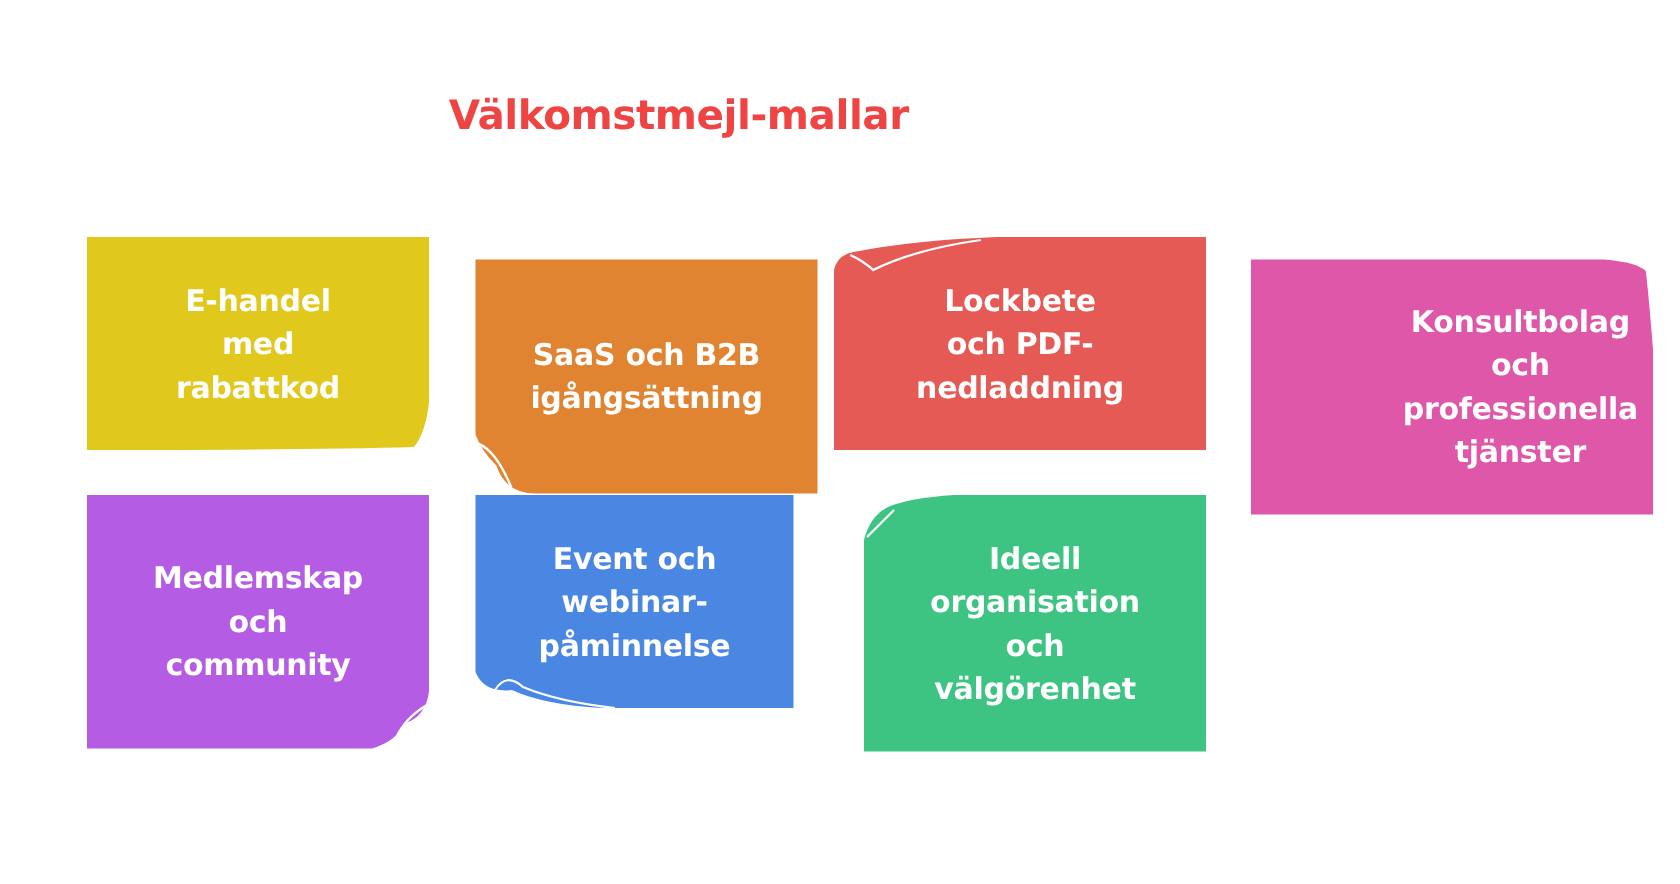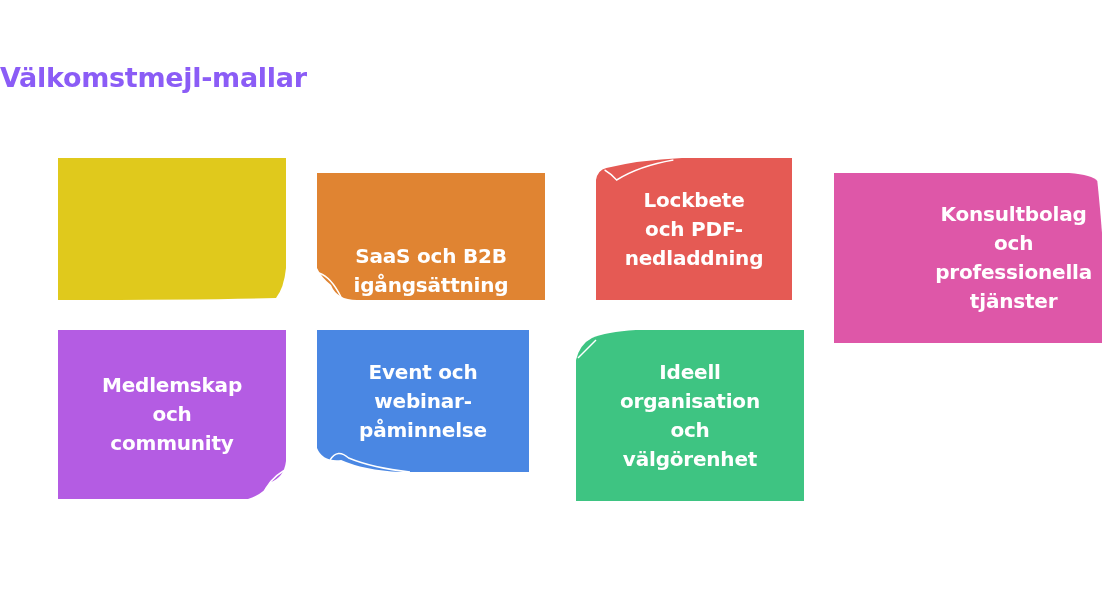--- a/index.html
+++ b/index.html
@@ -1,45 +1,48 @@
 <!DOCTYPE html>
 <html><head>
 <meta charset="utf-8">
 <style>
   html, body { margin:0; padding:0; }
   body { width:1120px; height:589px; background:#ffffff; position:relative; overflow:hidden;
          font-family:"DejaVu Sans", "Liberation Sans", sans-serif; }
-  .title { position:absolute; top:62px; left:0; width:905px; 
-           font-size:27px; font-weight:bold; color:#8b5cf6; letter-spacing:-0.3px; }
+  .title { position:absolute; top:62px; left:0; width:905px; text-align:center;
+           font-size:27px; font-weight:bold; color:#ef4444; letter-spacing:-0.3px; }
   .card { position:absolute; display:flex; align-items:center; justify-content:center; box-sizing:border-box; }
   .card svg.bg { position:absolute; left:0; top:0; width:100%; height:100%; overflow:visible; }
   .card .label { position:relative; color:#ffffff; font-weight:bold; font-size:20px; line-height:29px;
                  text-align:center; white-space:pre-line; padding:0 10px; letter-spacing:-0.2px; }
 </style>
 </head>
 <body>
 
 <div class="title">Välkomstmejl-mallar</div>
 
 <div class="card" style="left:58px;top:158px;width:228px;height:142px;">
   <svg class="bg" viewBox="0 0 228 142" preserveAspectRatio="none">
     <path d="M0 0 H228 V110 Q226 130 218 140 Q150 142 0 142 Z" fill="#E0C91C"></path>
   </svg>
+  <div class="label">E-handel
+med
+rabattkod</div>
 </div>
 
-<div class="card" style="left:317px;top:173px;width:228px;height:127px;align-items:flex-end;">
+<div class="card" style="left:317px;top:173px;width:228px;height:156px;">
   <svg class="bg" viewBox="0 0 228 127" preserveAspectRatio="none">
     <path d="M0 0 H228 V127 H40 Q20 127 14 112 Q4 104 0 95 Z" fill="#E08432"></path>
     <path d="M2 100 Q14 104 24 124" stroke="#ffffff" stroke-width="1.5" fill="none"></path>
   </svg>
   <div class="label">SaaS och B2B
 igångsättning</div>
 </div>
 
-<div class="card" style="left:596px;top:158px;width:196px;height:142px;">
+<div class="card" style="left:556px;top:158px;width:248px;height:142px;">
   <svg class="bg" viewBox="0 0 228 142" preserveAspectRatio="none">
     <path d="M0 142 V22 Q2 12 12 10 Q50 2 100 0 H228 V142 Z" fill="#E55A54"></path>
     <path d="M10 12 Q18 16 24 22 Q50 8 90 2" stroke="#ffffff" stroke-width="1.5" fill="none"></path>
   </svg>
   <div class="label">Lockbete
 och PDF-
 nedladdning</div>
 </div>
 
 <div class="card" style="left:834px;top:173px;width:268px;height:170px;justify-content:flex-end;">

